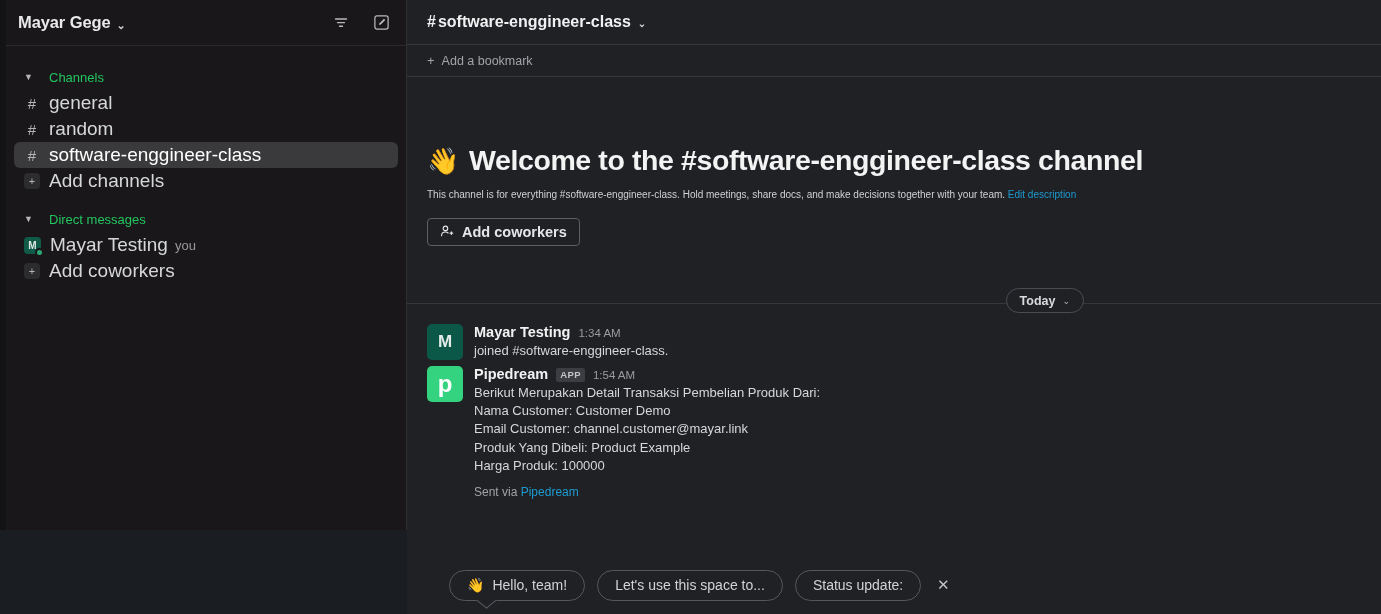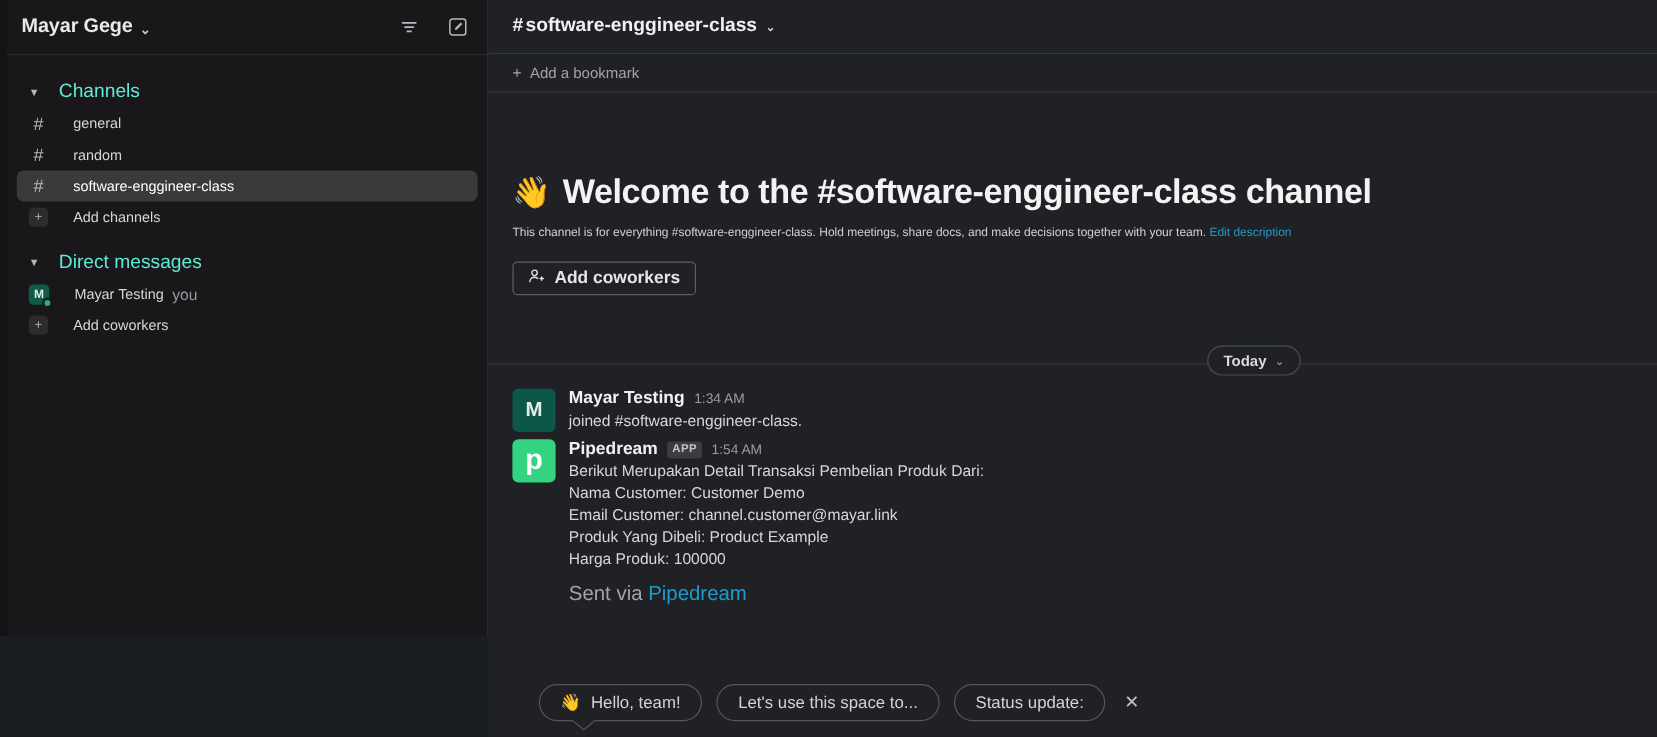--- a/index.html
+++ b/index.html
@@ -72,22 +72,22 @@
     cursor: pointer;
   }
   .sb-caret {
     width: 16px;
     color: #b6b6b8;
     font-size: 9px;
     display: flex; align-items: center;
     flex: 0 0 16px;
   }
   .sb-section-label {
-    font-size: 16px;
-    color: #5eead4;
+    font-size: 13px;
+    color: #22c55e;
     margin-left: 9px;
   }
 
   .sb-row {
     display: flex;
     align-items: center;
     height: 26px;
     margin: 0 8px;
     padding-left: 10px;
     border-radius: 6px;
@@ -96,23 +96,23 @@
   .sb-row.selected { background: #3a3a3c; }
   .sb-hash {
     width: 16px;
     flex: 0 0 16px;
     color: #b4b5b7;
     font-size: 15px;
     text-align: center;
     line-height: 1;
   }
   .sb-row-label {
-    font-size: 12px;
+    font-size: 19px;
     color: #d6d7d9;
-    margin-left: 21px;
+    margin-left: 9px;
     white-space: nowrap;
   }
   .sb-row.selected .sb-row-label { color: #ffffff; }
 
   .sb-plus {
     width: 16px; height: 16px;
     flex: 0 0 16px;
     background: #2c2b2e;
     border-radius: 4px;
     color: #b4b5b7;
@@ -317,21 +317,21 @@
     color: #9b9ca0;
     text-align: right;
   }
   .msg-line {
     font-size: 13px;
     color: #d6d7d9;
     line-height: 1.42;
   }
   .msg-sub {
     margin-top: 9px;
-    font-size: 17px;
+    font-size: 12px;
     color: #a2a3a7;
   }
   .msg-sub a { color: #1d9bd1; text-decoration: none; }
 
   
   .chips {
     position: absolute;
     left: 0; right: 0; bottom: 0;
     height: 58px;
     display: flex;

